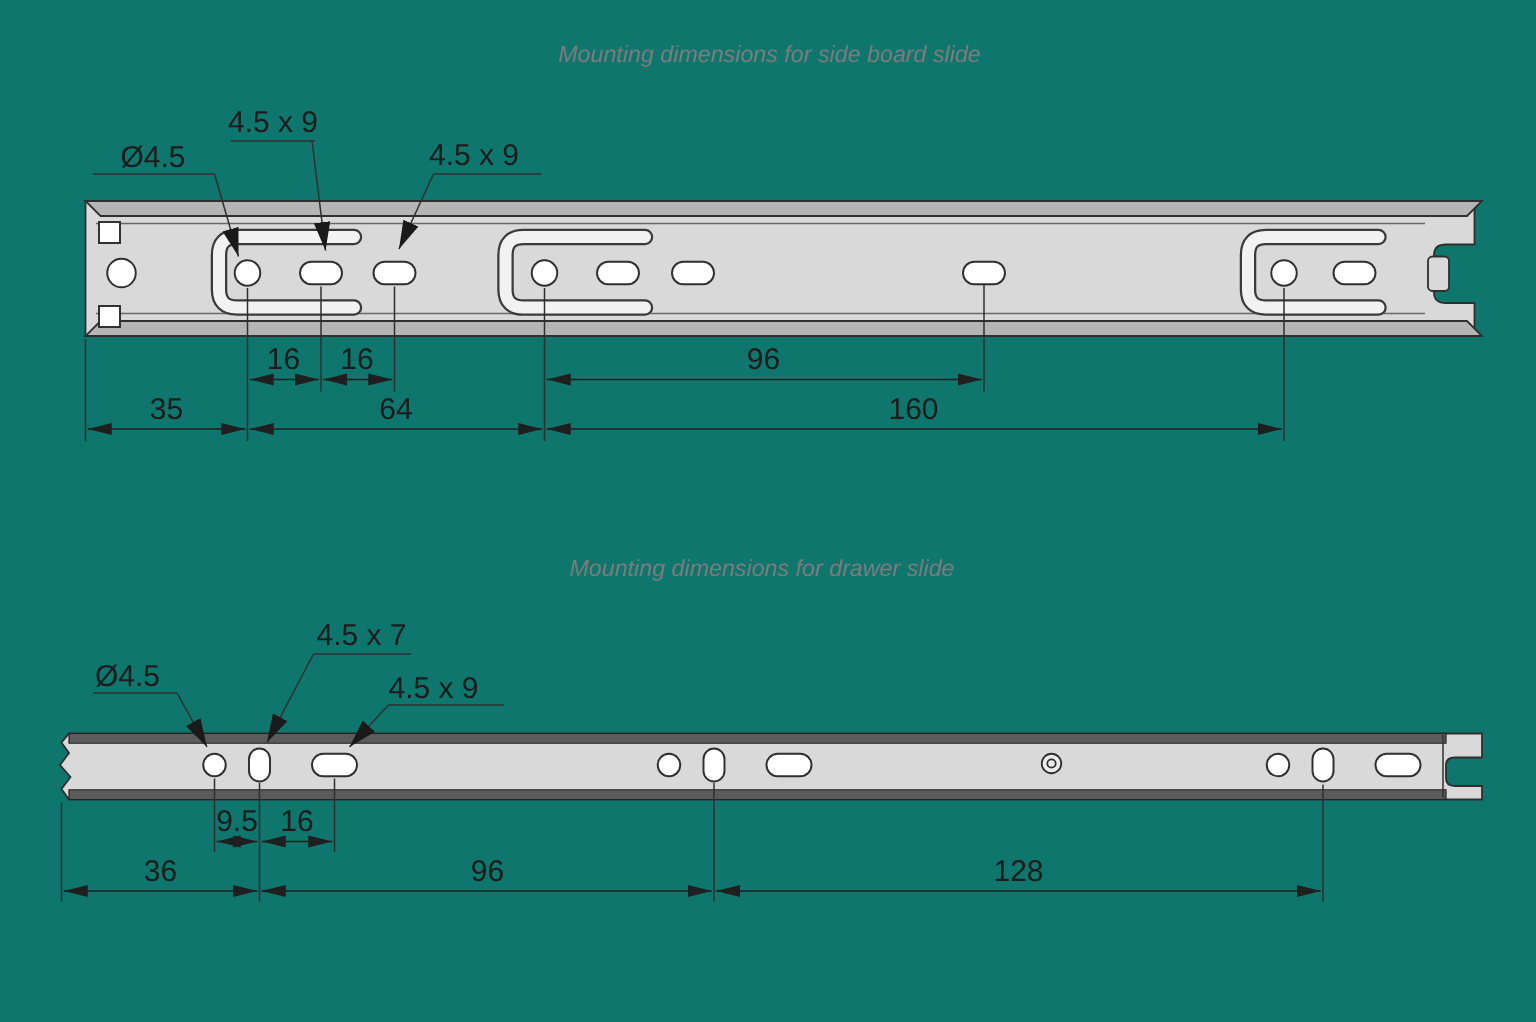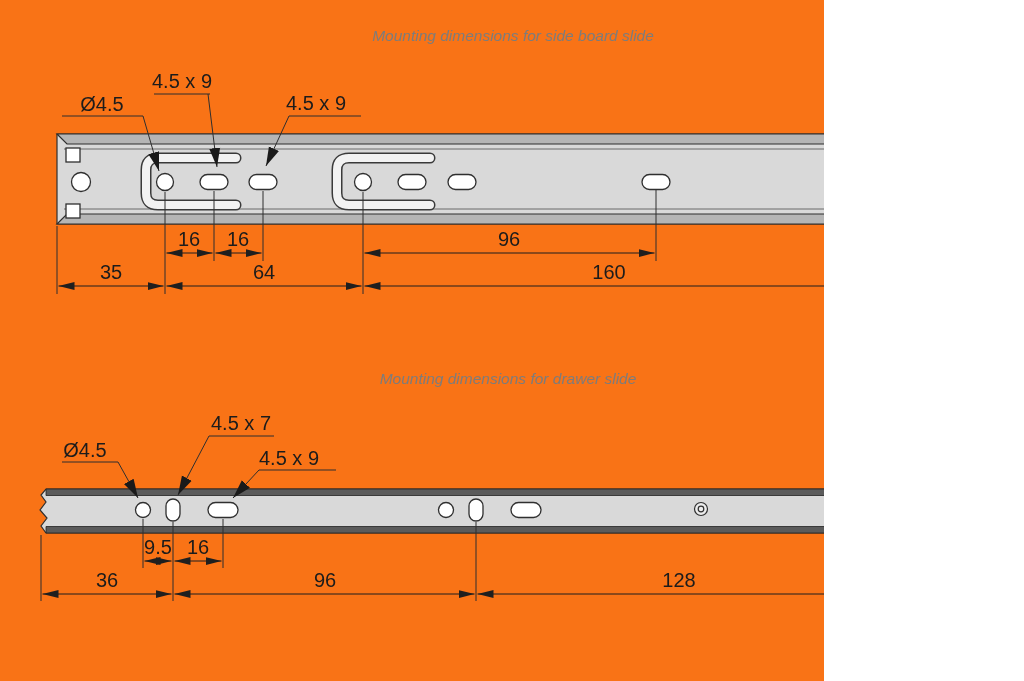--- a/index.html
+++ b/index.html
@@ -1,16 +1,16 @@
 <!DOCTYPE html>
 <html><head>
 <meta charset="utf-8">
 <style>
   html, body { margin: 0; padding: 0; background: #ffffff; }
-  .stage { position: relative; width: 824px; height: 681px; background: #f97316; overflow: hidden; }
+  .stage { position: relative; width: 1024px; height: 681px; background: #0f766e; overflow: hidden; }
   svg { display: block; }
   .title-text {
     font-family: "Liberation Sans", sans-serif;
     font-style: italic;
     font-size: 15.5px;
     fill: #7c7c7c;
   }
   .dim-text, .label-text {
     font-family: "Liberation Sans", sans-serif;
     font-size: 20px;

